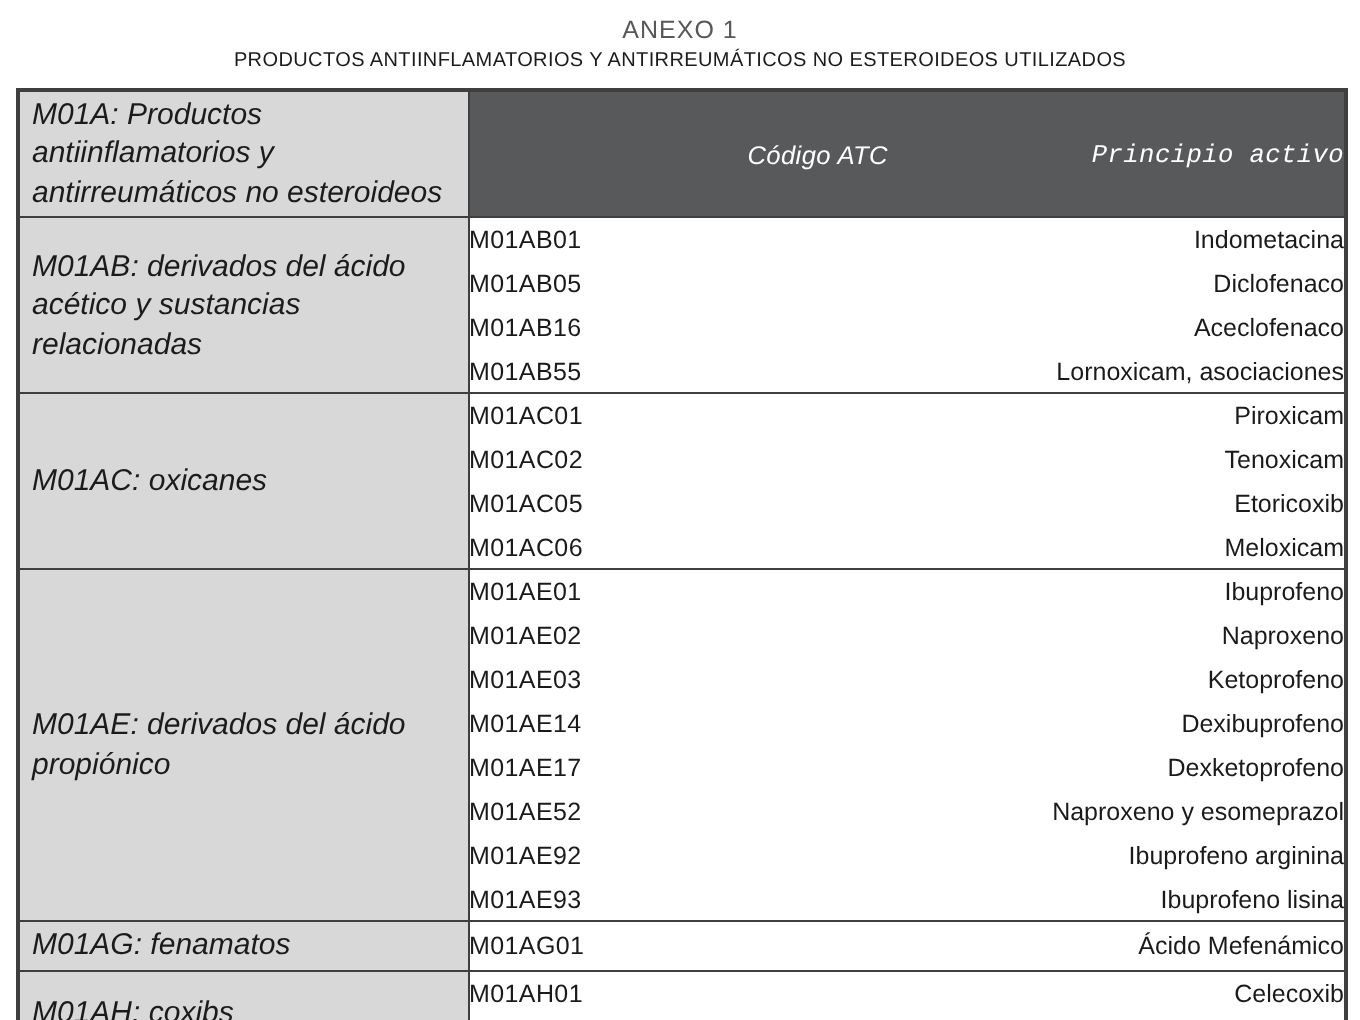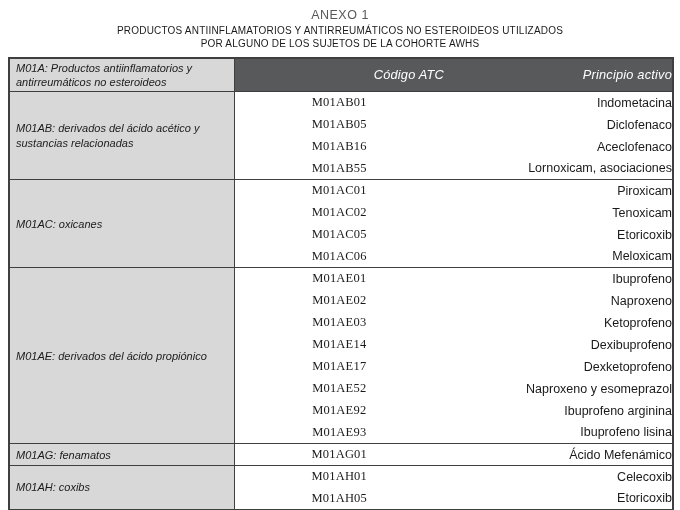--- a/index.html
+++ b/index.html
@@ -34,64 +34,62 @@
     border: 2px solid var(--border, #3f3f3f);
   }
   th, td { font-size: 12.5px; color: #1a1a1a; }
 
   .cat-head, td.cat {
     background: var(--category-bg, #d8d8d8);
     font-style: italic;
     font-weight: normal;
     text-align: left;
     vertical-align: middle;
-    padding: 2px 16px 2px 6px;
+    padding: 2px 6px 2px 6px;
     border: 1.5px solid var(--border, #3f3f3f);
-    font-size: 11px;
+    font-size: 15px;
     line-height: 1.3;
     color: #1b1b1b;
   }
   th.dark {
     background: var(--header-bg, #58595b);
     color: #ffffff;
     font-style: italic;
     font-weight: normal;
     font-size: 12.8px;
     height: 34px;
     text-align: right;
     vertical-align: middle;
     border: 1.5px solid var(--border, #3f3f3f);
     letter-spacing: 0.2px;
   }
   th.dark.no-right { border-right: none; }
-  th.dark.no-left  { border-left: none; }
+  th.dark.no-left  { border-left: none; font-family: Liberation Mono, monospace; }
 
   tbody td { height: 22px; vertical-align: middle; }
   tbody td.code {
-    text-align: center;
+    text-align: left;
     border: none;
     letter-spacing: 0.2px;
-    font-family: Liberation Serif, serif;
   }
   tbody td.active {
     text-align: right;
     padding-left: 20px;
     border: none;
   }
   tr.glast td { border-bottom: 1.5px solid var(--border, #3f3f3f); }
 </style>
 </head>
 <body>
 
 <div class="page">
 
   <div class="title-block">
     <div class="title-annex">ANEXO 1</div>
     <div class="title-line">PRODUCTOS ANTIINFLAMATORIOS Y ANTIRREUMÁTICOS NO ESTEROIDEOS UTILIZADOS</div>
-    <div class="title-line">POR ALGUNO DE LOS SUJETOS DE LA COHORTE AWHS</div>
   </div>
 
   <table class="atc">
     <colgroup>
       <col style="width:225px">
       <col style="width:210px">
       <col style="width:229px">
     </colgroup>
     <thead>
       <tr>

